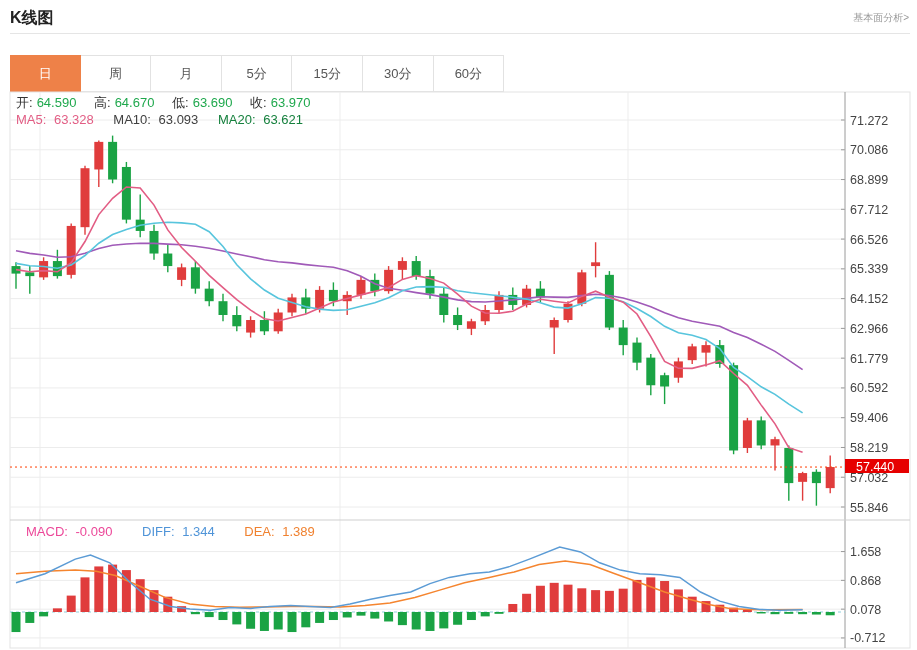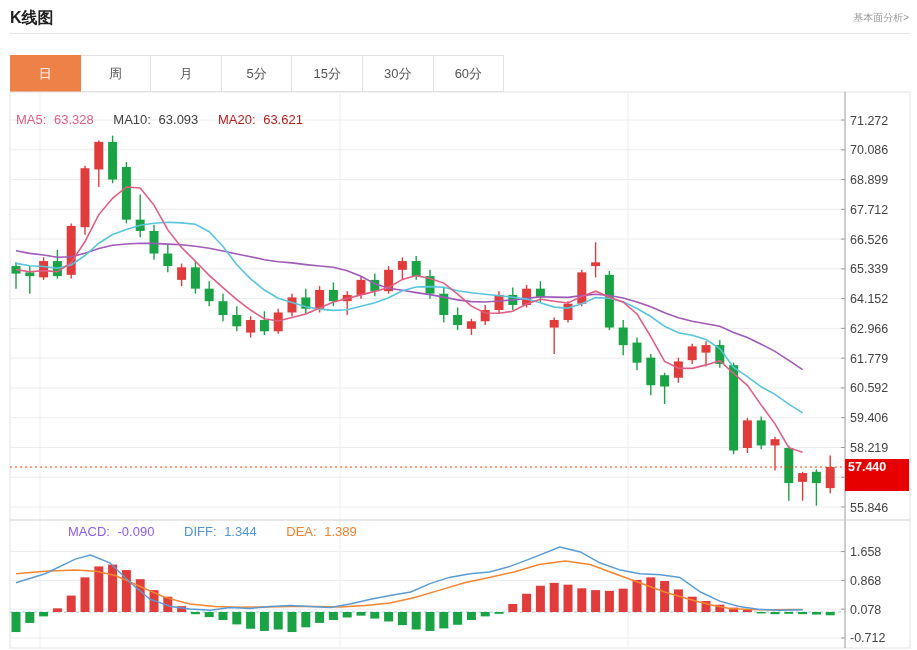--- a/index.html
+++ b/index.html
@@ -18,27 +18,27 @@
   }
   .tab:first-child { border-left:1px solid #e2e2e2; }
   .tab.selected { background:#ee8148; border-color:#ee8148; color:#fff; }
   .chart-frame { position:absolute; left:0; top:0; width:917px; height:650px; }
   .legend-row { position:absolute; font-size:13px; white-space:nowrap; z-index:5; }
   .legend-row span { margin-right:4px; }
   .lbl { color:#333; }
   .val-green { color:#1fa84d; margin-right:14px !important; }
   .ma5 { color:#e25d84; margin-right:12px !important; }
   .ma10 { color:#404040; margin-right:12px !important; }
-  .ma20 { color:#b91c1c; }
-  .macd-g { color:#8b5cf6; margin-right:22px !important;margin-left:42px; }
+  .ma20 { color:#15803d; }
+  .macd-g { color:#ec4899; margin-right:22px !important; }
   .diff-b { color:#4f94d8; margin-right:22px !important; }
   .dea-o { color:#f0812f; }
   .price-badge {
-    position:absolute; left:845px; top:459px; width:64px; height:32px; background:#e60000;
-    color:#fff; font-size:12.5px; font-weight:bold; line-height:17px; padding-left:3px; z-index:6;
+    position:absolute; left:845px; top:459px; width:64px; height:14px; background:#e60000;
+    color:#fff; font-size:12.5px; font-weight:normal; line-height:17px; padding-left:11px; z-index:6;
   }
 </style>
 </head>
 <body>
 
 <div class="page">
 
   <div class="page-title">K线图</div>
   <div class="top-link">基本面分析&gt;</div>
   <div class="title-divider"></div>
@@ -426,20 +426,26 @@
           <rect x="784.3000000000001" y="612" width="9" height="1.822499999999991" fill="#1aa344"></rect>
           <rect x="798.1" y="612" width="9" height="2.187000000000012" fill="#1aa344"></rect>
           <rect x="811.9000000000001" y="612" width="9" height="2.5515000000000327" fill="#1aa344"></rect>
           <rect x="825.7" y="612" width="9" height="3.280499999999961" fill="#1aa344"></rect>
         </g>
         <polyline points="16.0,573.7 45.0,571.2 75.3,570.1 96.0,571.2 115.4,575.5 140.2,586.5 165.0,597.4 189.9,604.0 214.7,606.5 239.6,607.3 264.4,606.9 290.6,606.5 315.5,606.5 340.3,606.9 365.1,605.4 390.0,602.9 414.8,597.4 439.7,590.1 464.5,582.8 489.3,577.4 514.2,571.9 539.0,564.6 565.2,561.0 590.1,564.6 614.9,573.7 639.8,582.8 664.6,592.0 689.4,599.2 710.1,604.7 729.5,608.4 750.2,609.4 769.5,609.8 802.6,609.4" fill="none" stroke="#f5852f" stroke-width="1.5"></polyline>
         <polyline points="16.0,582.8 45.0,573.7 75.3,559.1 90.5,555.1 109.8,562.8 130.5,582.8 149.9,599.2 170.6,606.5 189.9,609.1 210.6,610.2 229.9,607.6 250.6,608.4 269.9,606.5 290.6,605.4 309.9,606.5 330.6,607.6 350.0,604.0 370.7,599.2 390.0,595.6 410.7,592.0 430.0,583.6 449.3,577.4 470.0,573.7 489.3,571.9 510.0,566.4 529.4,559.1 559.7,547.1 580.4,551.9 599.7,562.8 620.4,570.1 639.8,573.7 660.5,574.8 679.8,577.4 700.5,592.0 719.8,601.1 739.1,606.5 759.8,609.4 779.1,610.2 802.6,609.8" fill="none" stroke="#5b9bd5" stroke-width="1.5"></polyline>
       </svg>
   </div>
 
+  <div class="legend-row" style="left:16px; top:94px;">
+    <span class="lbl">开:</span><span class="val-green">64.590</span>
+    <span class="lbl">高:</span><span class="val-green">64.670</span>
+    <span class="lbl">低:</span><span class="val-green">63.690</span>
+    <span class="lbl">收:</span><span class="val-green">63.970</span>
+  </div>
 
   <div class="legend-row" style="left:16px; top:112px;">
     <span class="ma5"><span>MA5:</span> <span>63.328</span></span>
     <span class="ma10"><span>MA10:</span> <span>63.093</span></span>
     <span class="ma20"><span>MA20:</span> <span>63.621</span></span>
   </div>
 
   <div class="legend-row" style="left:26px; top:524px;">
     <span class="macd-g"><span>MACD:</span> <span>-0.090</span></span>
     <span class="diff-b"><span>DIFF:</span> <span>1.344</span></span>

